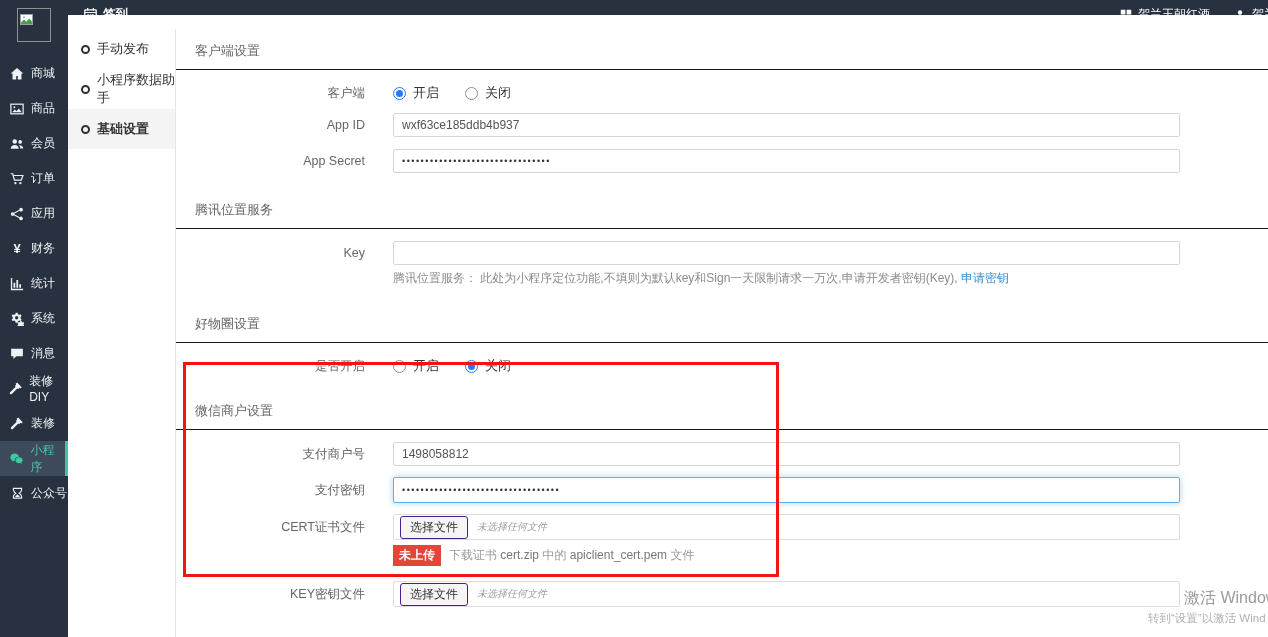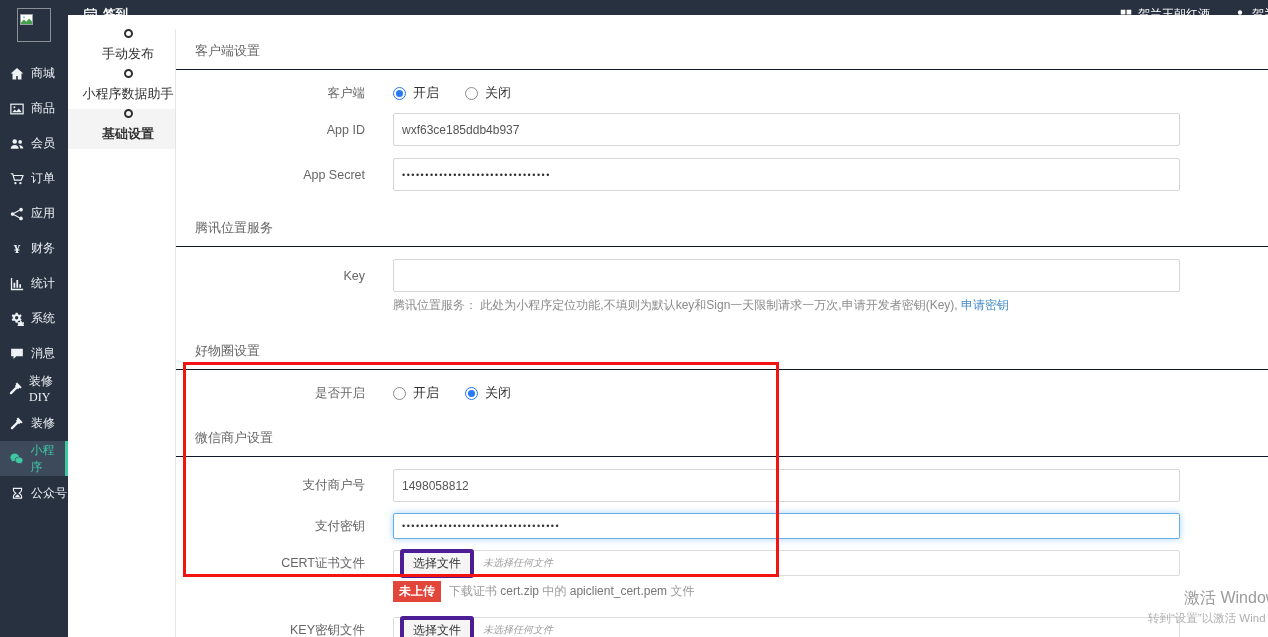--- a/index.html
+++ b/index.html
@@ -14,54 +14,54 @@
   .top-right { position:absolute; left:1120px; top:0; height:29px; display:flex; align-items:center;
     gap:24px; color:#fff; font-size:12px; white-space:nowrap; }
   .top-right .grp { display:flex; align-items:center; gap:6px; }
   .icon { display:inline-flex; align-items:center; justify-content:center; color:inherit; }
 
   
   .sidebar { position:absolute; left:0; top:0; bottom:0; width:68px; background:#27313f; z-index:6; }
   .logo-box { width:34px; height:34px; margin:8px 0 0 17px; border:1px solid #8b9097; padding:2px; }
   .nav { margin-top:14px; list-style:none; }
   .nav li { height:35px; display:flex; align-items:center; gap:6px; padding-left:9px;
-    color:#eef2f5; font-size:12px; cursor:pointer;font-family:Liberation Serif, serif; }
+    color:#eef2f5; font-size:12px; cursor:pointer; }
   .nav li .icon { width:16px; }
   .nav li.active { background:#3d4a5c; color:#3fc7a2; border-right:3px solid #3fc7a2; }
   .yen-glyph { font-weight:bold; font-size:13px; line-height:1; }
 
   
   .submenu { position:absolute; left:68px; top:29px; bottom:0; width:108px; background:#fff;
     border-right:1px solid #e4e7ea; z-index:4; }
   .submenu .item { height:40px; display:flex; align-items:center; gap:7px; padding-left:13px;
-    font-size:13px; color:#333; cursor:pointer;flex-direction:column; }
+    font-size:13px; color:#333; cursor:pointer; }
   .submenu .item.active { background:#f4f4f4; font-weight:bold; }
   .circle-o { width:9px; height:9px; border:2px solid #2f2f2f; border-radius:50%; flex:none; }
 
   
   .content { position:absolute; left:176px; top:29px; right:0; bottom:0; background:#fff; overflow:hidden; }
   .sec-title { padding:13px 0 9px 19px; font-size:13px; color:#666; border-bottom:1px solid #0f172a; }
   .row { display:flex; align-items:center; }
   .lab { width:189px; text-align:right; font-size:12.5px; color:#666; flex:none; }
   .ctl { margin-left:28px; width:787px; flex:none; display:flex; align-items:center; }
-  .txt { width:100%; height:33px; border:1px solid #d6d6d6; border-radius:2px; padding:2px 8px;
+  .txt { width:100%; height:24px; border:1px solid #d6d6d6; border-radius:2px; padding:2px 8px;
     font-size:12px; color:#555; font-family:"Liberation Sans",sans-serif; outline:none; }
   .txt.pwd { font-size:9px; letter-spacing:1.5px; color:#333; }
   .txt.focused { border-color:#66afe9; box-shadow:0 0 7px rgba(102,175,233,.55); height:26px; }
   .radio-group { display:flex; align-items:center; gap:26px; font-size:13px; color:#333; }
   .radio-opt { display:flex; align-items:center; gap:7px; cursor:pointer; }
   .radio { width:13px; height:13px; border-radius:50%; border:1px solid #8d8d8d; background:#fff; position:relative; flex:none; }
   .radio.checked { border-color:#2779f6; }
   .radio.checked::after { content:''; position:absolute; left:2px; top:2px; right:2px; bottom:2px;
     border-radius:50%; background:#2779f6; }
   .help { margin:5px 0 0 217px; font-size:12px; color:#8b8b8b; }
   .help a { color:#428bca; text-decoration:none; cursor:pointer; }
   .file-box { width:100%; height:26px; border:1px solid #dcdcdc; border-radius:2px; display:flex;
     align-items:center; padding:0 6px; gap:9px; }
-  .file-btn { font-size:12px; color:#333; background:#f5f5f5; border:4px solid #4c1d95; border-radius:3px;
+  .file-btn { font-size:12px; color:#333; background:#f5f5f5; border:1px solid #4c1d95; border-radius:3px;
     padding:2px 9px; cursor:pointer; white-space:nowrap; }
   .file-ph { font-size:10px; color:#9d9d9d;font-style:italic; }
   .file-note { display:flex; align-items:center; gap:8px; margin:5px 0 0 217px; }
   .badge { background:#e2453a; color:#fff; font-size:12px; font-weight:bold; padding:2px 6px; }
   .note { font-size:12px; color:#9a9a9a; }
   .note .dark { color:#777; }
 
   
   .mt14 { margin-top:14px; } .mt12 { margin-top:12px; } .mt11 { margin-top:11px; } .mt10 { margin-top:10px; }
   .sec-gap { margin-top:15px; }

